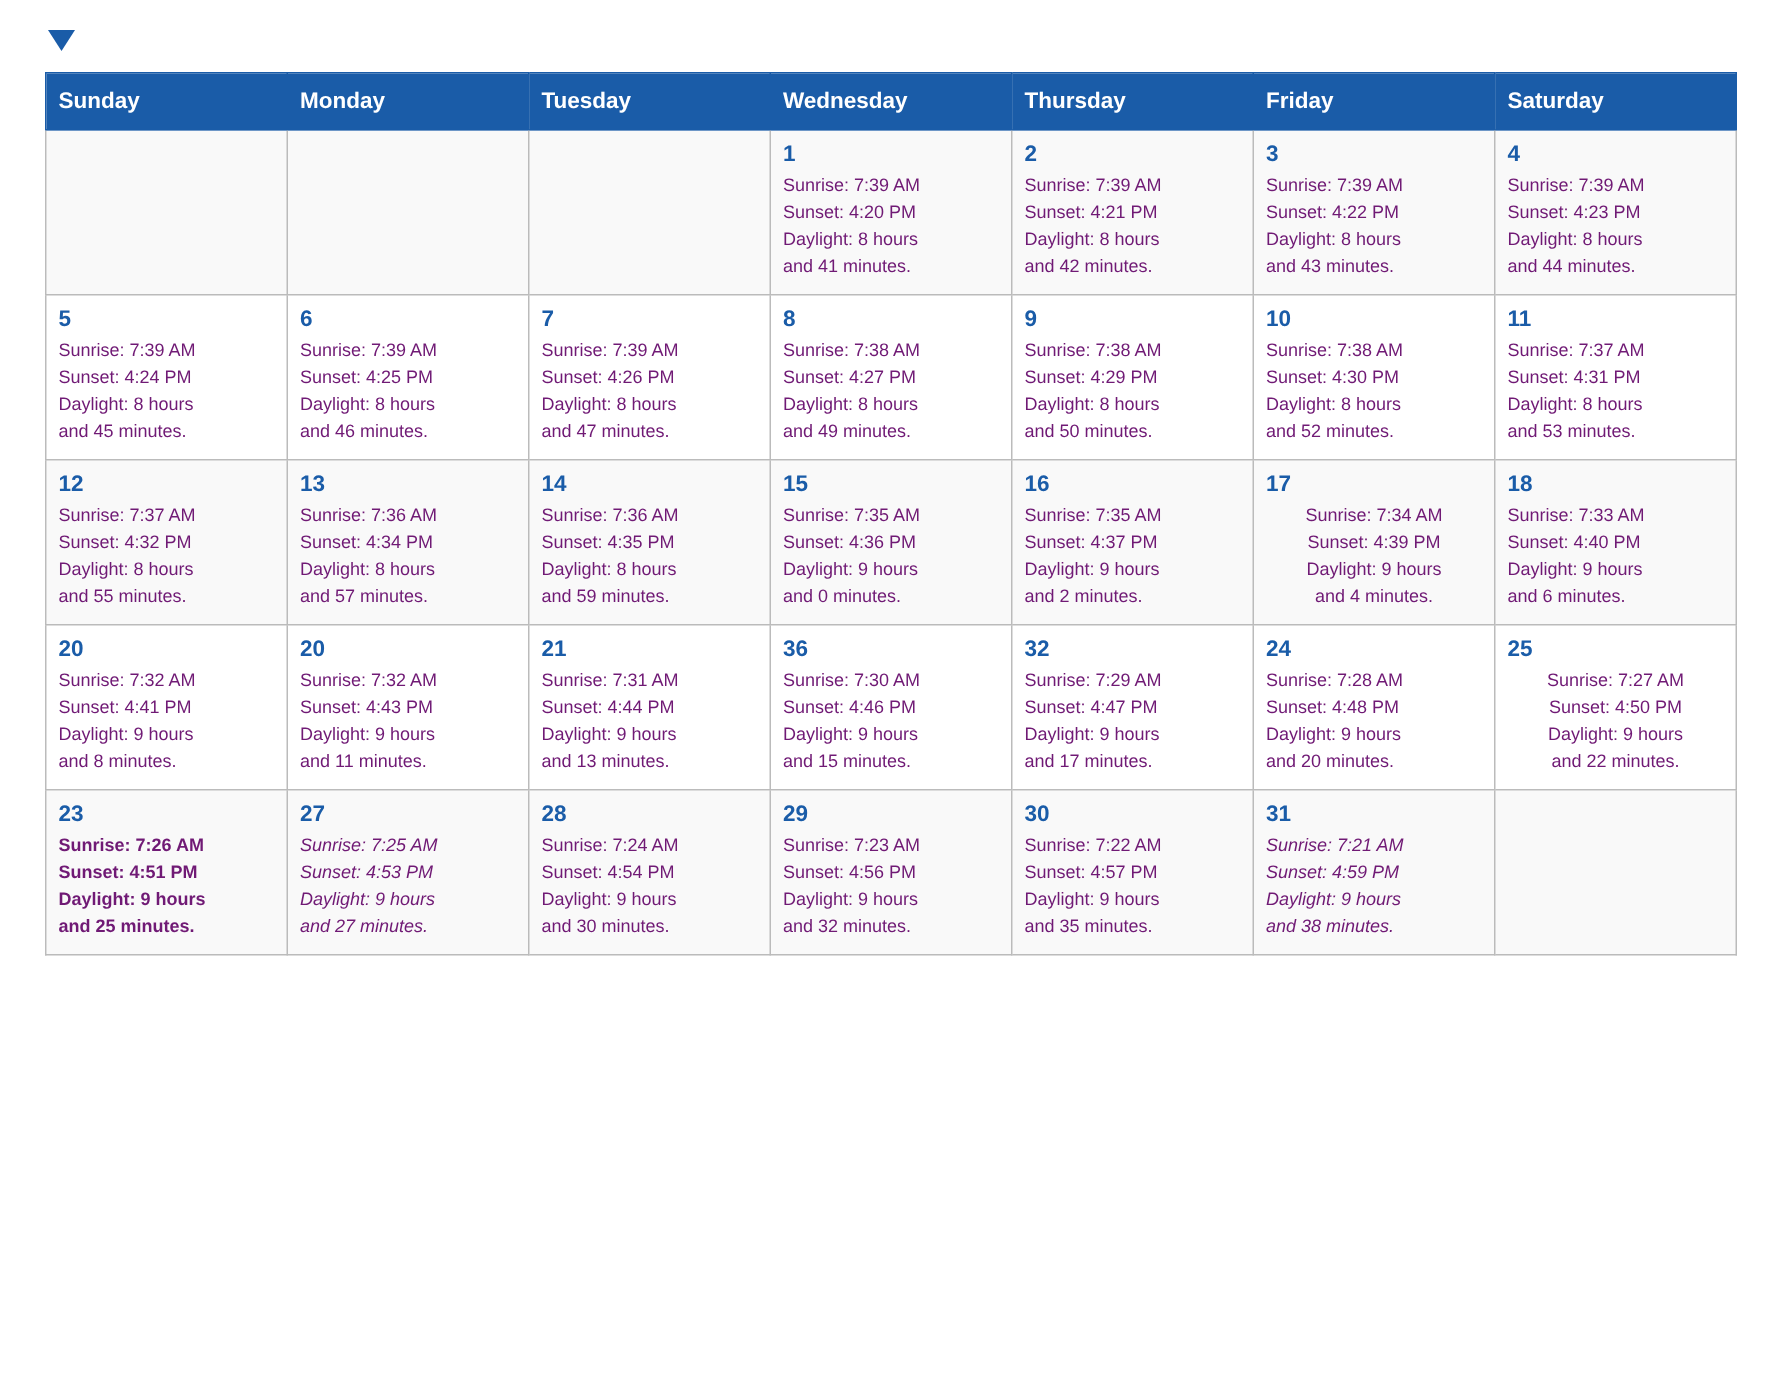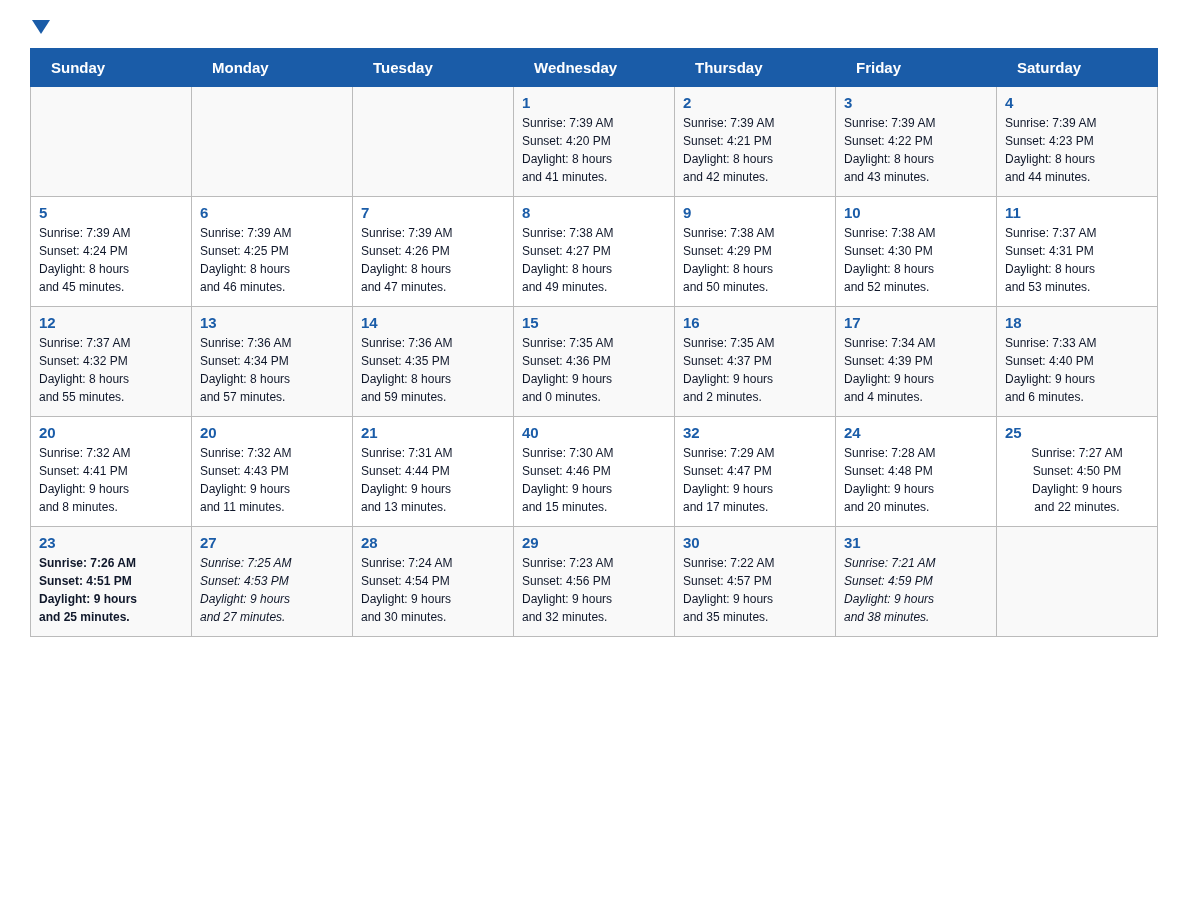--- a/index.html
+++ b/index.html
@@ -64,21 +64,21 @@
     .calendar {
       width: 100%;
       border-collapse: collapse;
       margin-top: 8px;
     }
     .calendar thead tr th {
       background-color: #1a5ca8;
       color: #fff;
       font-size: 15px;
       font-weight: bold;
-      padding: 10px 20px;
+      padding: 10px 8px;
       text-align: left;
       border: 1px solid #1a5ca8;
     }
     .calendar tbody tr td {
       vertical-align: top;
       border: 1px solid #bbb;
       padding: 7px 8px 10px 8px;
       width: 14.28%;
       font-size: 12.5px;
       color: #222;
@@ -89,21 +89,21 @@
     }
     .day-number {
       font-size: 15px;
       font-weight: bold;
       color: #1a5ca8;
       display: block;
       margin-bottom: 3px;
     }
     .day-info {
       font-size: 12px;
-      color: #0f172a;
+      color: #701a75;
       line-height: 1.5;
     }
     .calendar tbody tr:nth-child(odd) td {
       background: #f9f9f9;
     }
     .calendar tbody tr:nth-child(even) td {
       background: #fff;
     }
     .calendar tbody tr td {
       background: #fff;
@@ -256,21 +256,21 @@
         </td>
         <td>
           <span class="day-number">16</span>
           <div class="day-info" style="white-space: pre-line;">Sunrise: 7:35 AM
 Sunset: 4:37 PM
 Daylight: 9 hours
 and 2 minutes.</div>
         </td>
         <td>
           <span class="day-number">17</span>
-          <div class="day-info" style="white-space: pre-line;">Sunrise: 7:34 AM
+          <div class="day-info" style="white-space: pre-line; text-align: center;">Sunrise: 7:34 AM
 Sunset: 4:39 PM
 Daylight: 9 hours
 and 4 minutes.</div>
         </td>
         <td>
           <span class="day-number">18</span>
           <div class="day-info" style="white-space: pre-line;">Sunrise: 7:33 AM
 Sunset: 4:40 PM
 Daylight: 9 hours
 and 6 minutes.</div>
@@ -292,21 +292,21 @@
 and 11 minutes.</div>
         </td>
         <td>
           <span class="day-number">21</span>
           <div class="day-info" style="white-space: pre-line;">Sunrise: 7:31 AM
 Sunset: 4:44 PM
 Daylight: 9 hours
 and 13 minutes.</div>
         </td>
         <td>
-          <span class="day-number">40</span>
+          <span class="day-number">36</span>
           <div class="day-info" style="white-space: pre-line;">Sunrise: 7:30 AM
 Sunset: 4:46 PM
 Daylight: 9 hours
 and 15 minutes.</div>
         </td>
         <td>
           <span class="day-number">32</span>
           <div class="day-info" style="white-space: pre-line;">Sunrise: 7:29 AM
 Sunset: 4:47 PM
 Daylight: 9 hours

